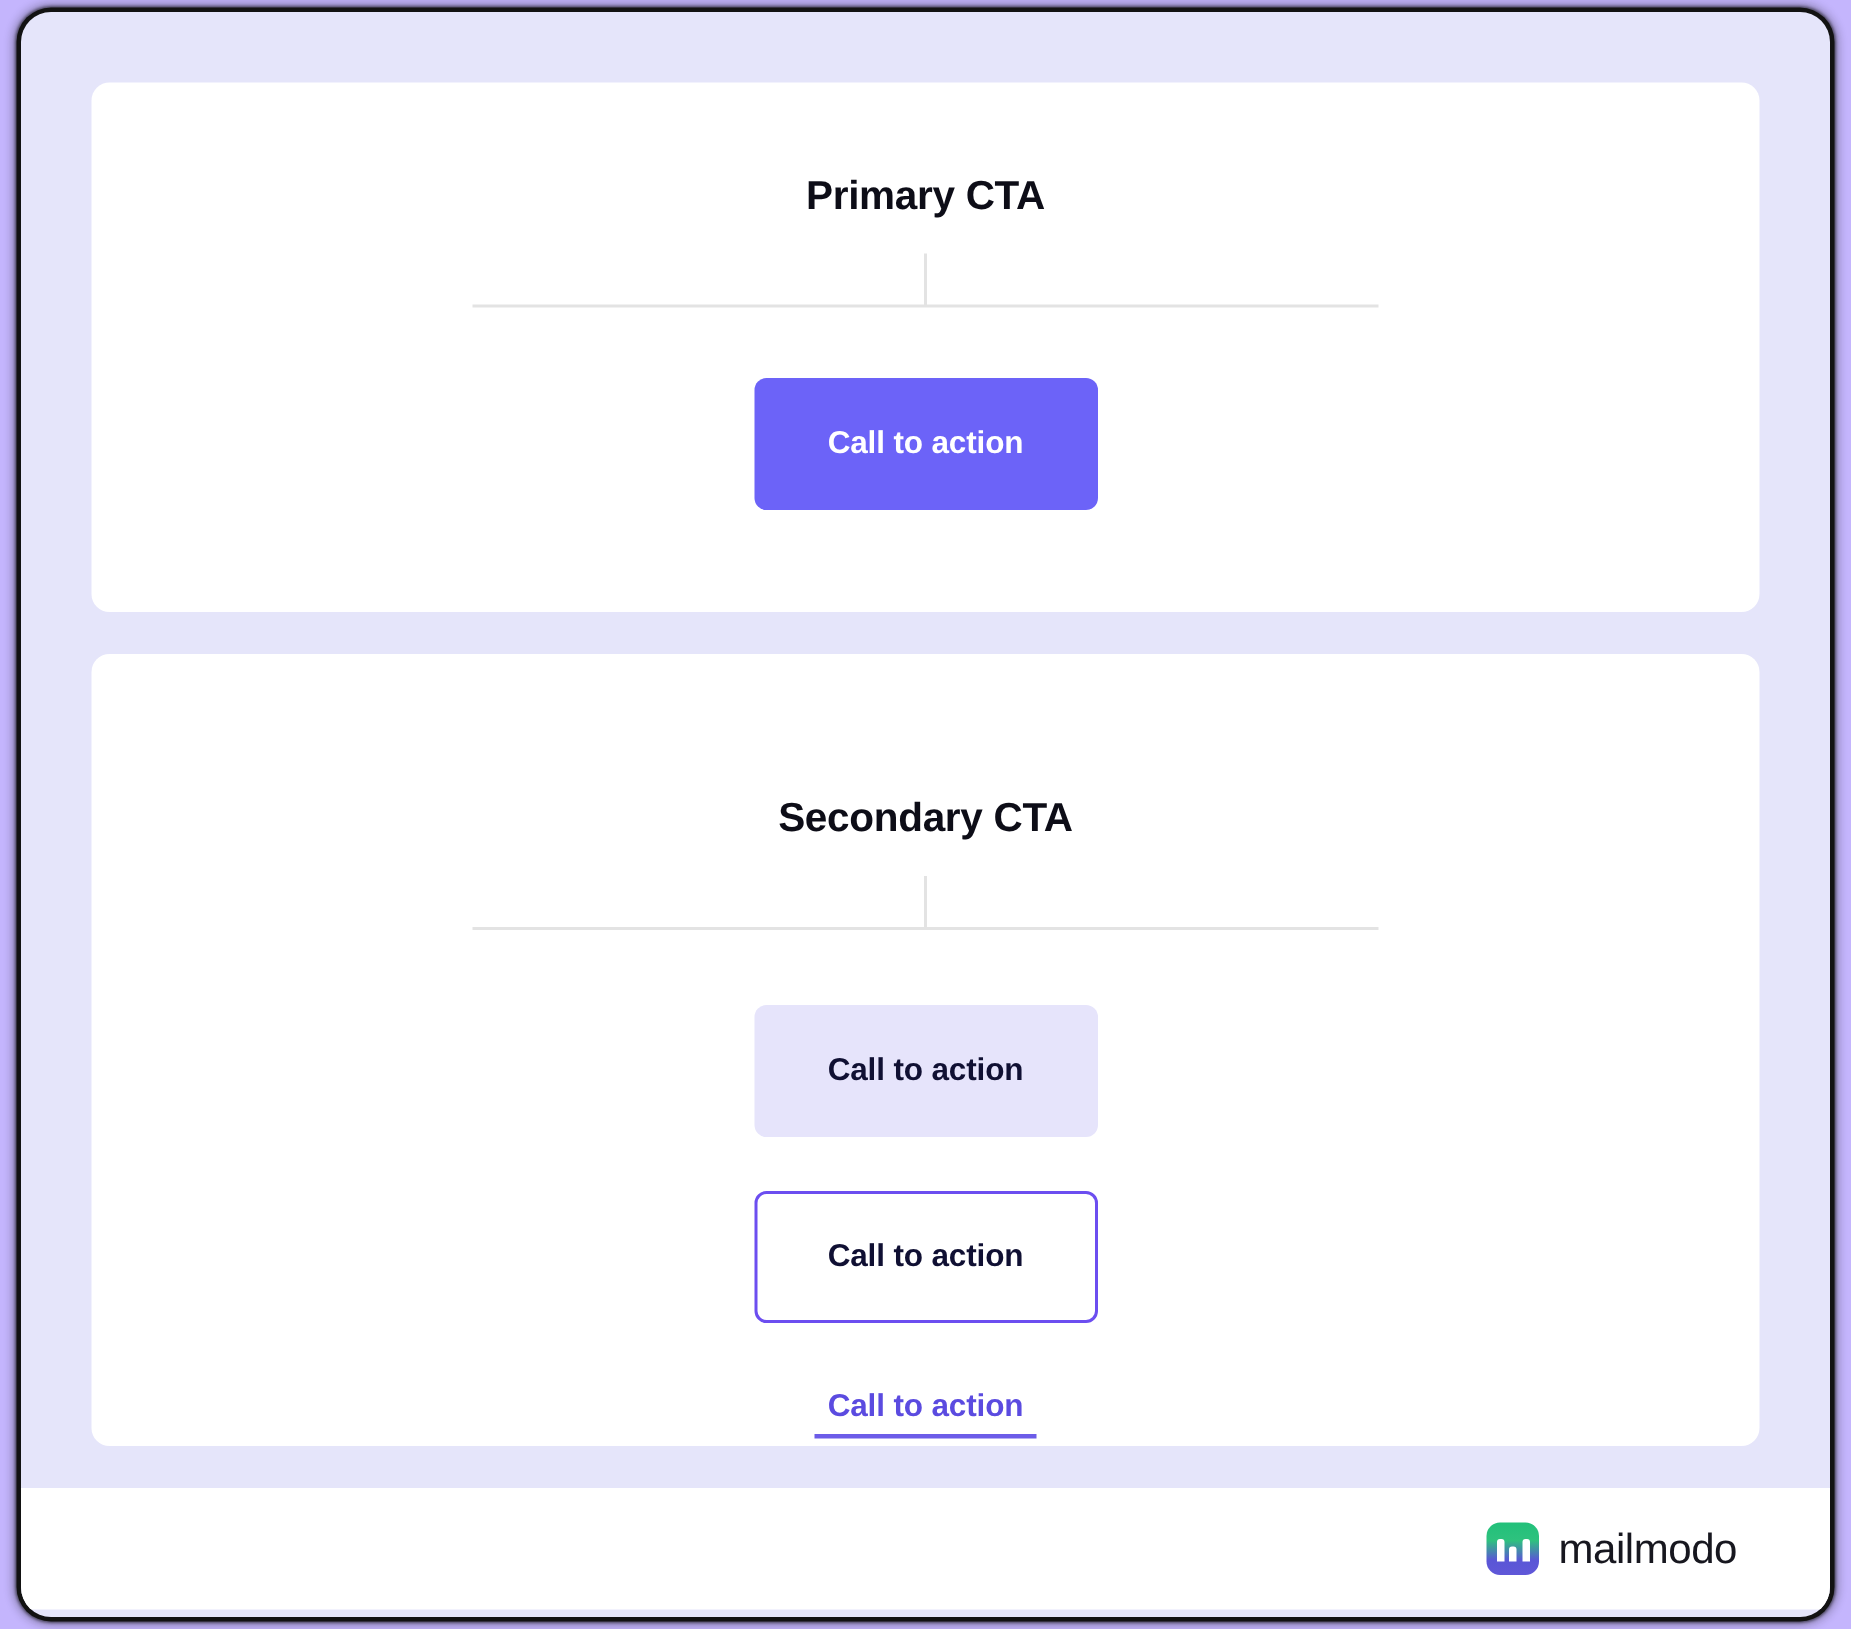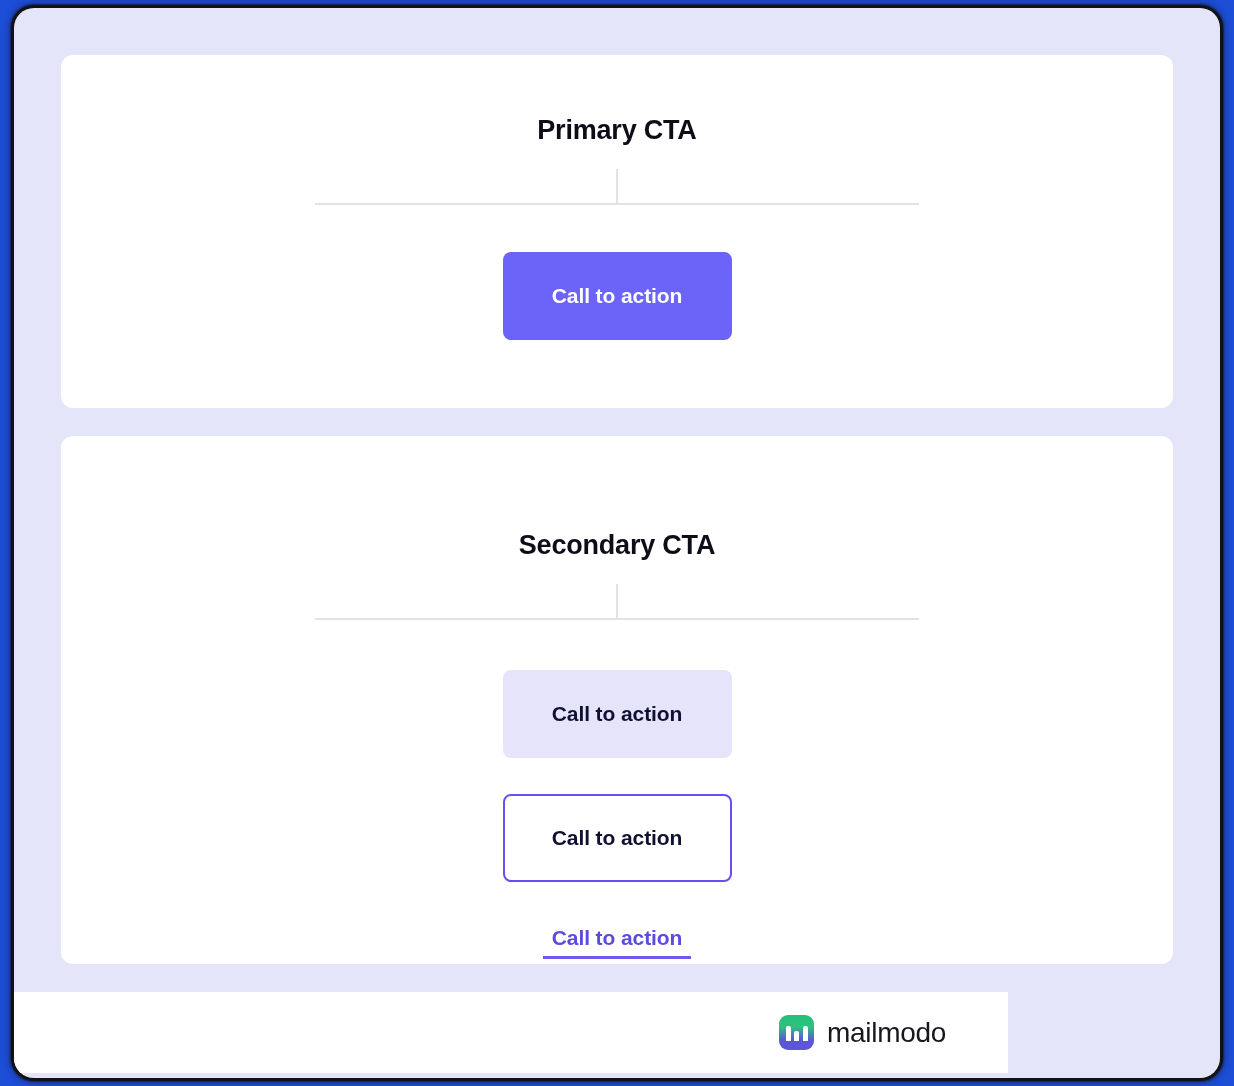--- a/index.html
+++ b/index.html
@@ -9,21 +9,21 @@
     height: 1086px;
     background: #ffffff;
     font-family: "Liberation Sans", sans-serif;
     overflow: hidden;
   }
 
   .screen {
     position: relative;
     width: 1234px;
     height: 1086px;
-    background: #1d4ed8;
+    background: #c4b5fd;
     display: flex;
     align-items: center;
     justify-content: center;
   }
 
   
   .frame {
     position: absolute;
     left: 14px;
     top: 8px;
@@ -153,21 +153,21 @@
     bottom: 0;
     height: 3px;
     background: #6c5ce8;
   }
 
   
   .footer {
     margin-top: 28px;
     margin-left: -47px;
     margin-right: -47px;
-    width: 994px;
+    width: 1206px;
     height: 81px;
     background: #ffffff;
     display: flex;
     align-items: center;
     justify-content: flex-end;
     padding-right: 62px;
   }
 
   .brand {
     display: flex;

